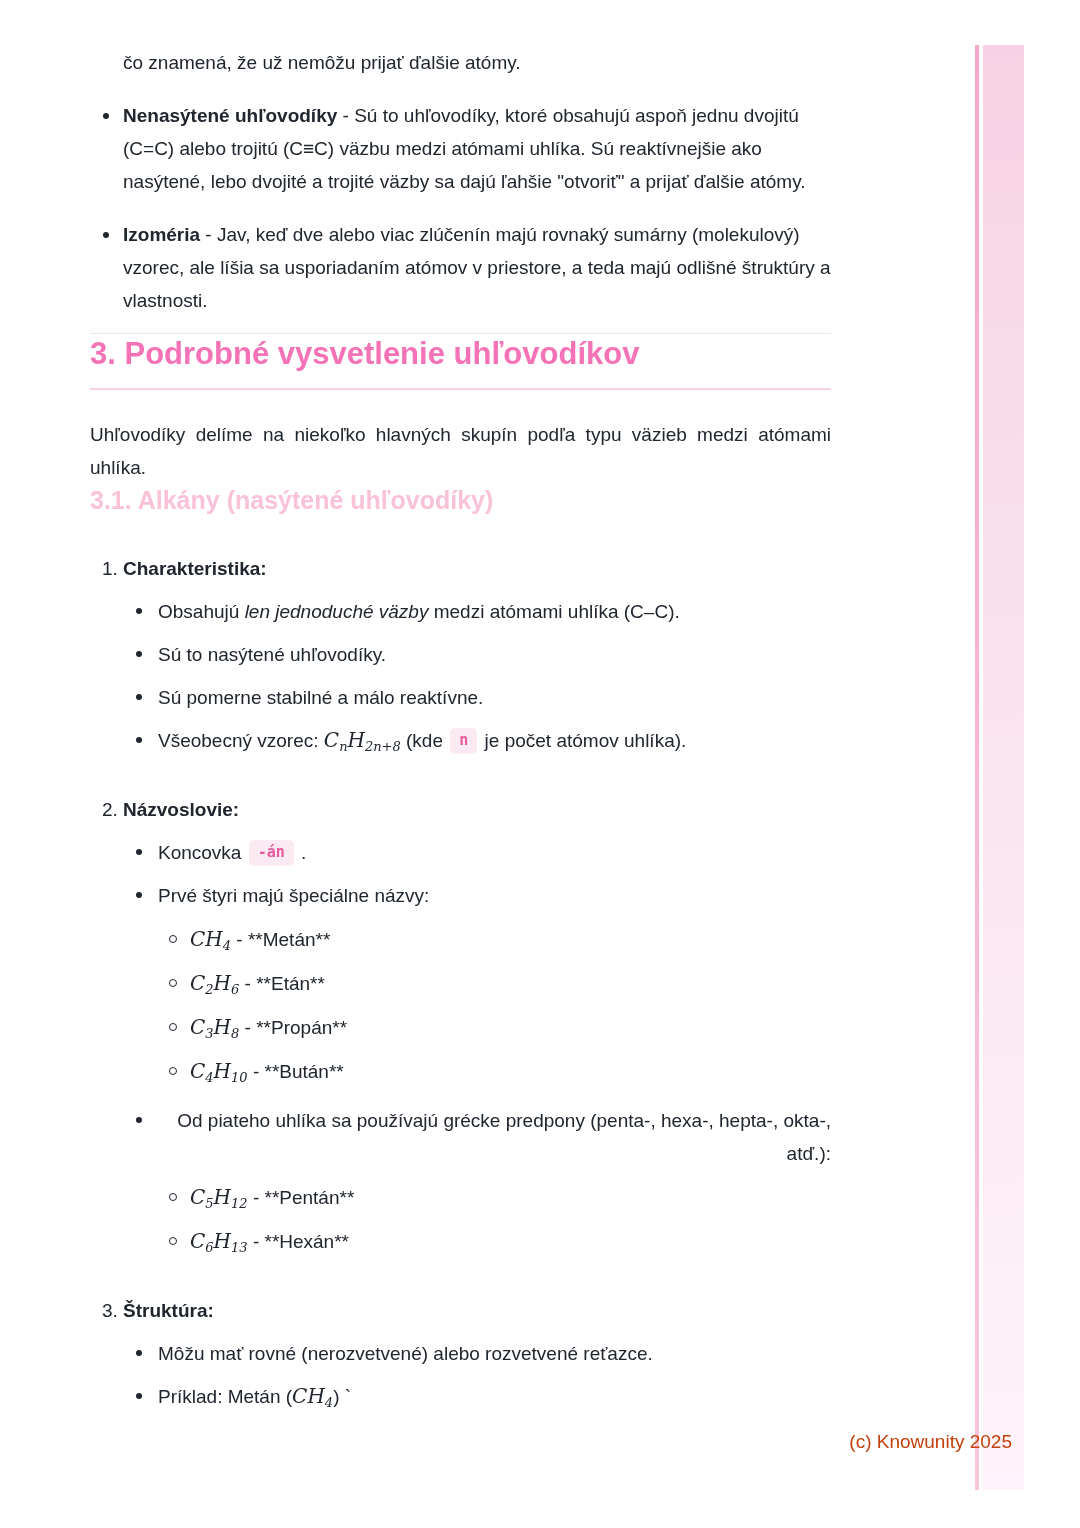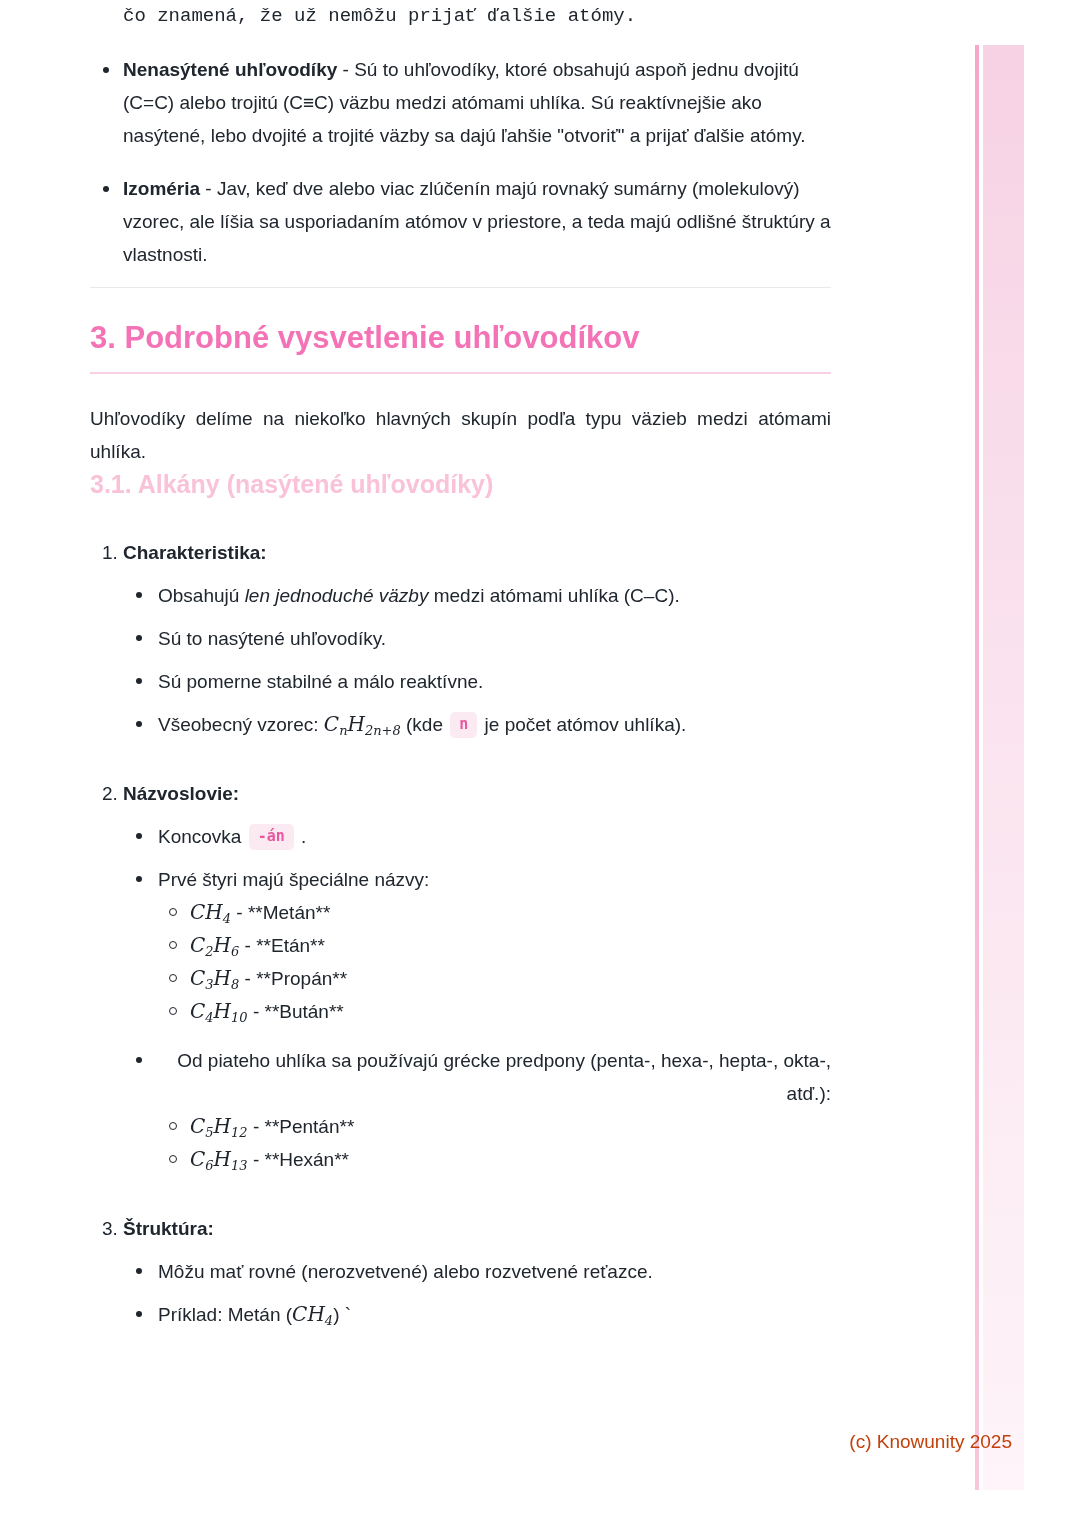--- a/index.html
+++ b/index.html
@@ -20,48 +20,48 @@
     position:absolute; left:983px; top:45px; width:41px; height:1445px;
     background:linear-gradient(180deg,#f7d2e4 0%,#fae3ee 45%,#fef4f9 100%);
   }
   .side-line {
     position:absolute; left:975px; top:45px; width:4px; height:1445px;
     background:linear-gradient(180deg,#f6a6ca 0%,#f9c6dc 100%);
   }
 
   .content { position:absolute; left:90px; top:0; width:741px; }
 
-  .top-par { padding-left:33px;font-family:Liberation Mono, monospace; }
+  .top-par { margin-top:46px; padding-left:33px; }
 
   .def-item { position:relative; padding-left:33px; margin-top:20px; }
   .def-dot {
     position:absolute; left:13px; top:14px; width:6px; height:6px;
     border-radius:50%; background:#20262e;
   }
 
   .divider { margin-top:16px; border:none; border-top:1px solid #e8e9ec; height:0; }
 
   .h2 {
-    margin-top:30px; font-size:31px; line-height:40px; font-weight:700;
+    font-size:31px; line-height:40px; font-weight:700;
     color:#f472b6; padding-bottom:14px; border-bottom:2px solid #f9cfe3;
   }
   .lead { margin-top:28px; text-align:justify; }
   .h3 { font-size:25px; line-height:32px; font-weight:700; color:#f9c2d9; }
 
   .ol-item { position:relative; margin-top:26px; }
   .ol-item + .ol-item { margin-top:24px; }
   .ol-num { position:absolute; left:12px; top:0; }
   .ol-label { padding-left:33px; font-weight:700;margin-top:36px; }
 
   .lv2 { position:relative; padding-left:68px; margin-top:10px; }
   .lv2 .dot {
     position:absolute; left:46px; top:13px; width:6px; height:6px;
     border-radius:50%; background:#20262e;
   }
-  .lv3 { position:relative; padding-left:100px; }
+  .lv3 { position:relative; padding-left:100px; margin-top:11px; }
   .lv3 .ring {
     position:absolute; left:79px; top:12px; width:8px; height:8px;
     border-radius:50%; border:1.5px solid #20262e; background:transparent;
   }
   .mt16 { margin-top:16px;text-align:right; }
   em { font-style:italic; }
 
   .math { font-family:"DejaVu Serif", serif; font-style:italic; font-size:20px; white-space:nowrap; }
   .math sub { font-size:13px; font-style:italic; line-height:0; vertical-align:-4px; }
 

